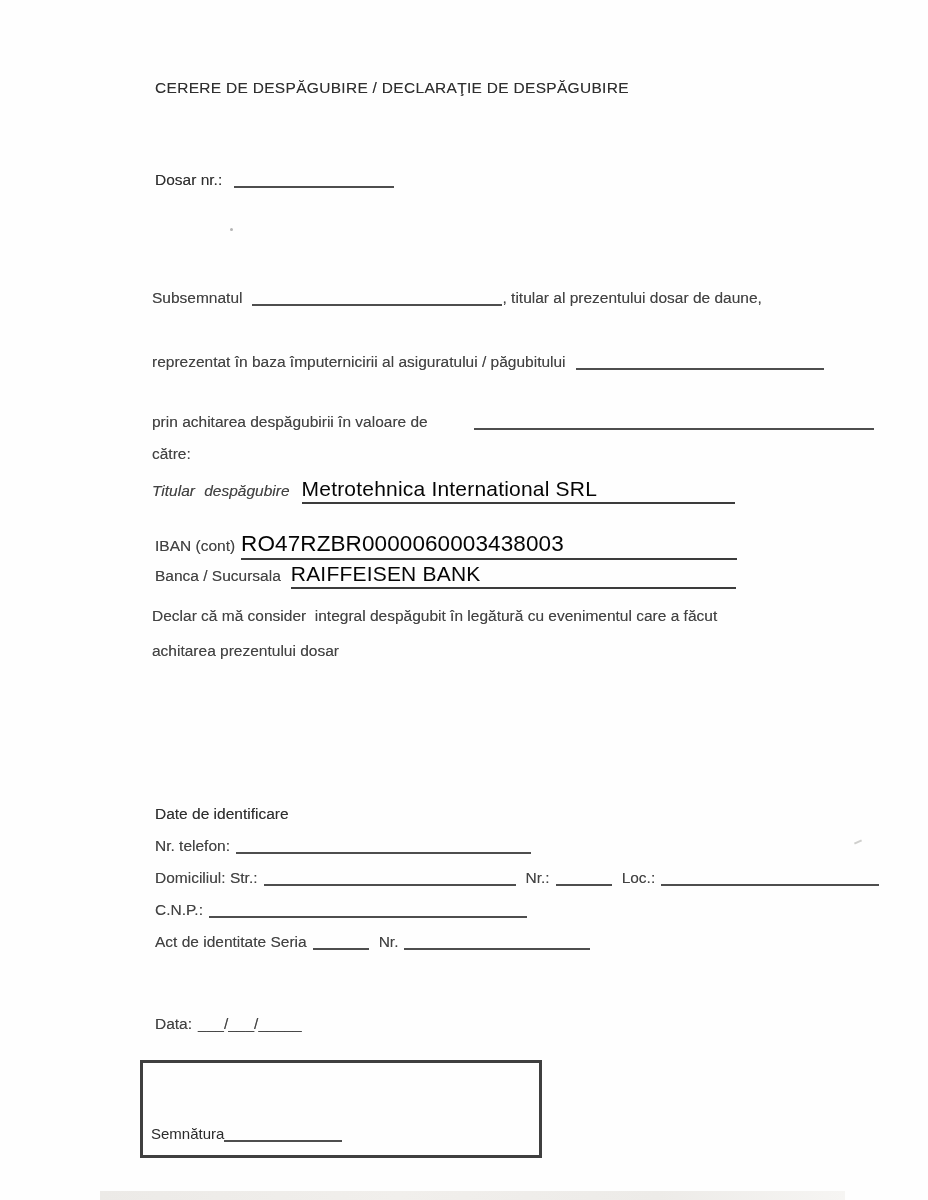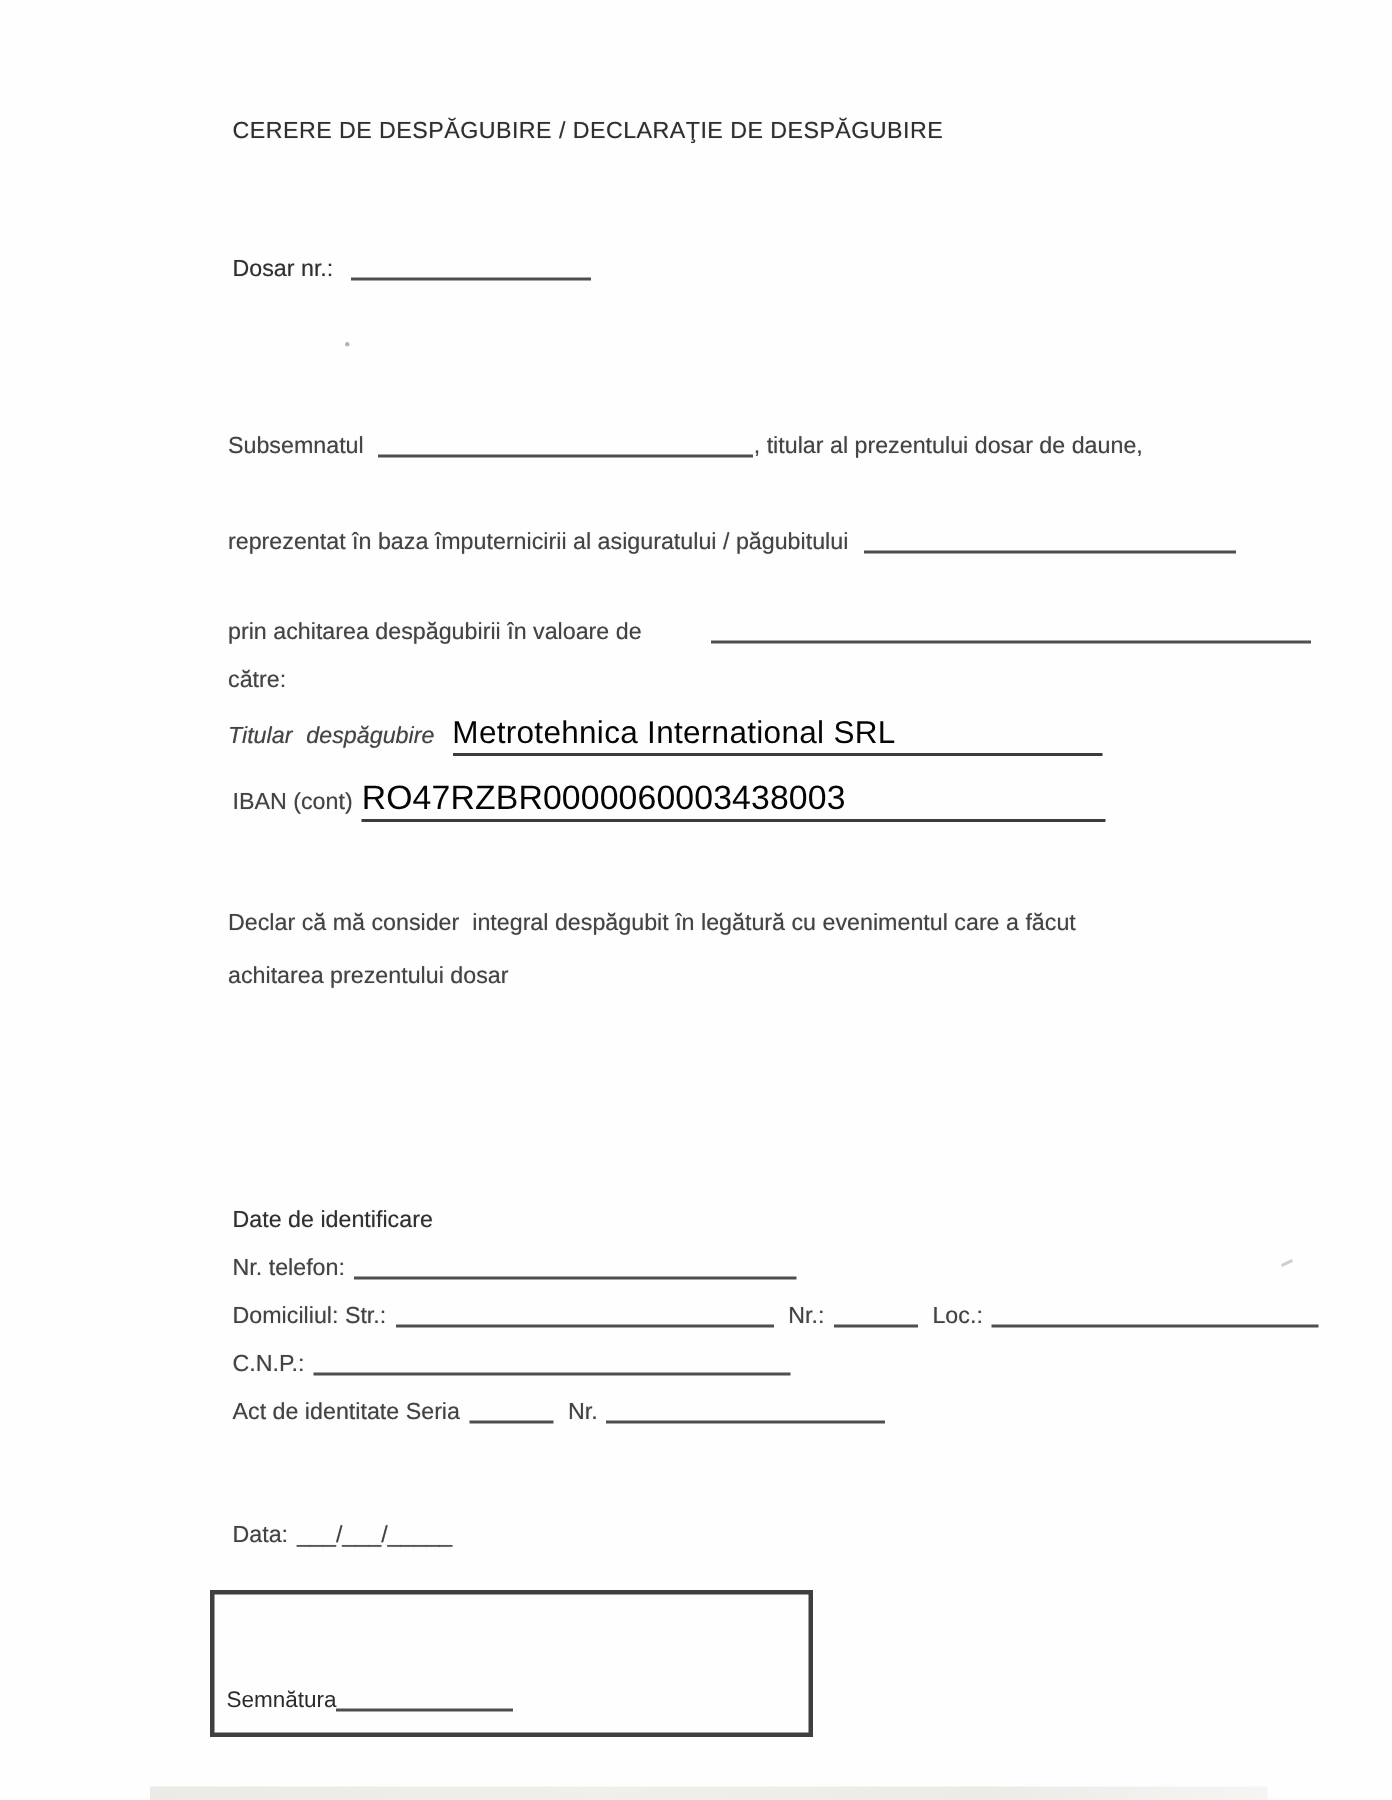--- a/index.html
+++ b/index.html
@@ -62,22 +62,23 @@
   <div class="row" style="left:152px;top:288px"><span>Subsemnatul</span><span class="blank ml10" style="width:250px"></span><span>, titular al prezentului dosar de daune,</span></div>
 
   <div class="row" style="left:152px;top:352px"><span>reprezentat în baza împuternicirii al asiguratului / păgubitului</span><span class="blank ml10" style="width:248px"></span></div>
 
   <div class="row" style="left:152px;top:412px"><span>prin achitarea despăgubirii în valoare de</span><span class="blank" style="width:400px;margin-left:46px"></span></div>
 
   <div class="row" style="left:152px;top:444px"><span>către:</span></div>
 
   <div class="row" style="left:152px;top:476px"><span class="wide-words">Titular despăgubire</span><span class="uline ml12" style="width:433px"><span class="val">Metrotehnica International SRL</span></span></div>
 
-  <div class="row" style="left:155px;top:518px"><span>IBAN (cont)</span><span class="uline ml6" style="width:496px"><span class="val val-iban">RO47RZBR0000060003438003</span></span></div>
+  <div class="row" style="left:155px;top:530px"><span>IBAN (cont)</span><span class="uline ml6" style="width:496px"><span class="val val-iban">RO47RZBR0000060003438003</span></span></div>
 
+  <div class="row" style="left:155px;top:561px"><span>Banca / Sucursala</span><span class="uline ml10" style="width:445px"><span class="val">RAIFFEISEN BANK</span></span></div>
 
   <div class="row prewrap" style="left:152px;top:606px">Declar că mă consider  integral despăgubit în legătură cu evenimentul care a făcut</div>
   <div class="row" style="left:152px;top:641px">achitarea prezentului dosar</div>
 
   <div class="row bold" style="left:155px;top:804px">Date de identificare</div>
 
   <div class="row" style="left:155px;top:836px"><span>Nr. telefon:</span><span class="blank ml6" style="width:295px"></span></div>
 
   <div class="row" style="left:155px;top:868px"><span>Domiciliul: Str.:</span><span class="blank ml6" style="width:252px"></span><span class="gap"></span><span>Nr.:</span><span class="blank ml6" style="width:56px"></span><span class="gap"></span><span>Loc.:</span><span class="blank ml6" style="width:218px"></span></div>
 

